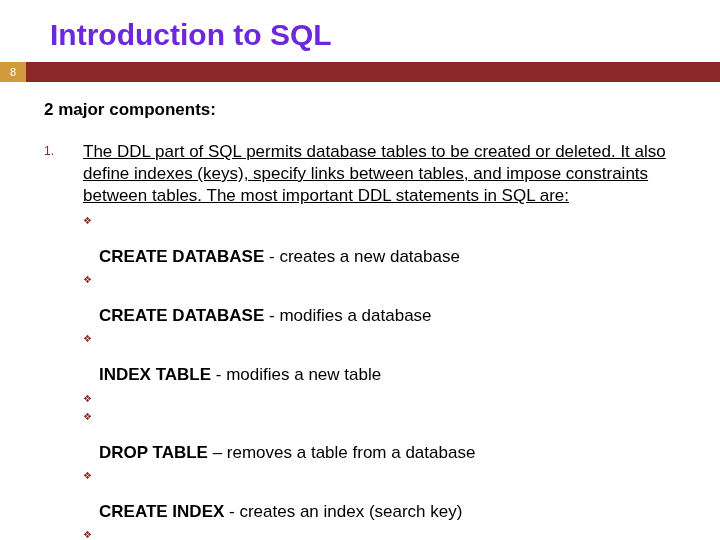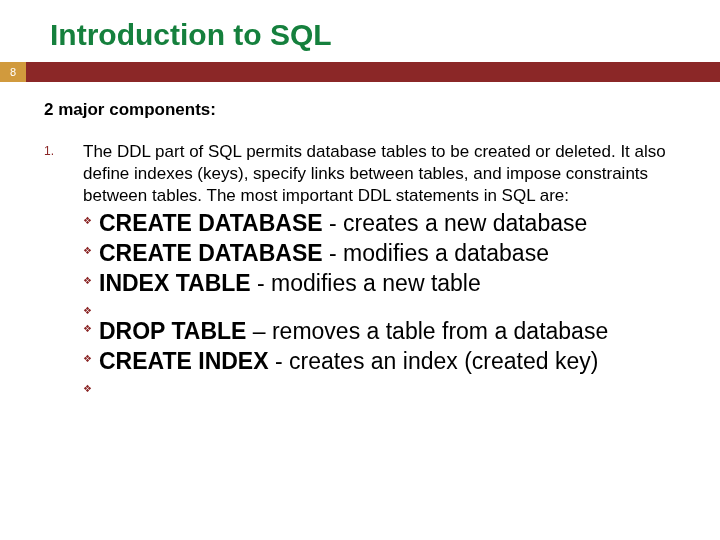--- a/index.html
+++ b/index.html
@@ -8,21 +8,21 @@
     height: 540px;
     background: #ffffff;
     font-family: Arial, Helvetica, sans-serif;
     color: #000;
     position: relative;
     overflow: hidden;
   }
   .title {
     font-size: 30px;
     font-weight: bold;
-    color: #15803d;
+    color: #6d28d9;
     padding: 18px 0 10px 50px;
   }
   .bar {
     width: 100%;
     height: 20px;
     background: #8b2727;
     position: relative;
   }
   .badge {
     position: absolute;
@@ -59,39 +59,41 @@
     font-size: 17px;
     line-height: 1.3;
   }
   .body .heading {
     font-weight: bold;
     display: inline;
   }
   .desc {
     margin-left: 22px;
     margin-top: 1px;
+    text-decoration: underline;
   }
   .bullets {
     margin-left: 22px;
     margin-top: 2px;
   }
   .bul-row {
     display: flex;
     align-items: flex-start;
     line-height: 1.3;
   }
   .dia {
     color: #8b2727;
     font-size: 10px;
     margin-right: 6px;
     padding-top: 5px;
     min-width: 10px;
   }
   .bul-text {
-    font-size: 23px;
+    font-size: 17px;
+    margin-top: 37px;
   }
   .bul-text .bold { font-weight: bold; }
 </style>
 </head>
 <body>
 
 <div class="title">Introduction to SQL</div>
 
 <div class="bar">
   <div class="badge">8</div>
@@ -119,21 +121,21 @@
         </div>
         <div class="bul-row">
           <span class="dia">❖</span>
         </div>
         <div class="bul-row">
           <span class="dia">❖</span>
           <span class="bul-text"><span class="bold">DROP TABLE</span><span> – removes a table from a database</span></span>
         </div>
         <div class="bul-row">
           <span class="dia">❖</span>
-          <span class="bul-text"><span class="bold">CREATE INDEX</span><span> - creates an index (created key)</span></span>
+          <span class="bul-text"><span class="bold">CREATE INDEX</span><span> - creates an index (search key)</span></span>
         </div>
         <div class="bul-row">
           <span class="dia">❖</span>
         </div>
       </div>
     </div>
   </div>
 </div>
 
 </body></html>

